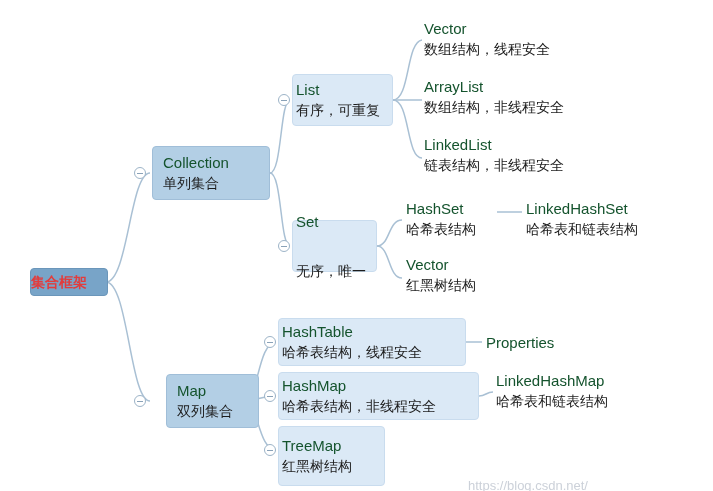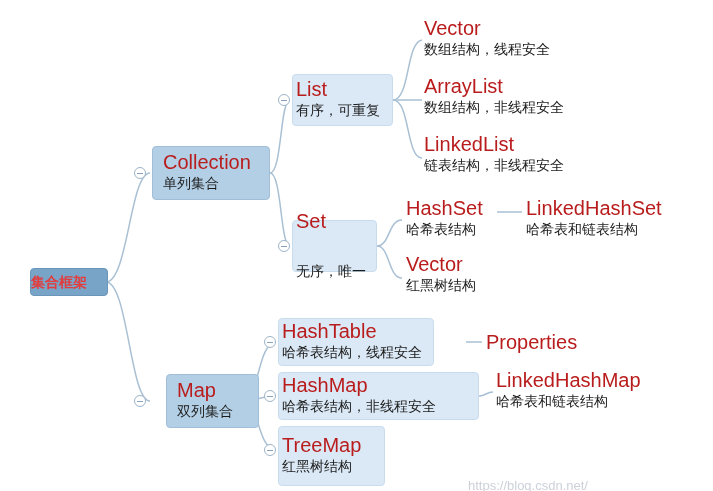--- a/index.html
+++ b/index.html
@@ -9,21 +9,21 @@
     position: relative;
     width: 713px;
     height: 491px;
     background: #ffffff;
     overflow: hidden;
   }
   svg.links { position: absolute; left: 0; top: 0; }
   svg.links path { fill: none; stroke: #a9c0d4; stroke-width: 1.5; }
 
   .node { position: absolute; display: flex; flex-direction: column; justify-content: center; }
-  .title { font-size: 20px; color: #b91c1c; line-height: 21px; white-space: nowrap; }
+  .title { font-size: 15px; color: #14532d; line-height: 21px; white-space: nowrap; }
   .subtitle { font-size: 14px; color: #1c1c1c; line-height: 21px; white-space: nowrap; }
 
   .root-node {
     background: #78a4c8;
     border: 1px solid #6b96ba;
     border-radius: 4px;
     align-items: flex-start;
   }
   .root-node .title { color: #e23c3c; font-weight: bold; font-size: 14px; }
 
@@ -124,21 +124,21 @@
   <div class="node leaf" style="left:526px; top:198px;">
     <div class="title">LinkedHashSet</div>
     <div class="subtitle">哈希表和链表结构</div>
   </div>
 
   <div class="node leaf" style="left:406px; top:254px;">
     <div class="title">Vector</div>
     <div class="subtitle">红黑树结构</div>
   </div>
 
-  <div class="node box3" style="left:278px; top:318px; width:156px; height:48px;">
+  <div class="node box3" style="left:278px; top:318px; width:188px; height:48px;">
     <div class="title">HashTable</div>
     <div class="subtitle">哈希表结构，线程安全</div>
   </div>
 
   <div class="node leaf" style="left:486px; top:332px;">
     <div class="title">Properties</div>
   </div>
 
   <div class="node box3" style="left:278px; top:372px; width:201px; height:48px;">
     <div class="title">HashMap</div>

